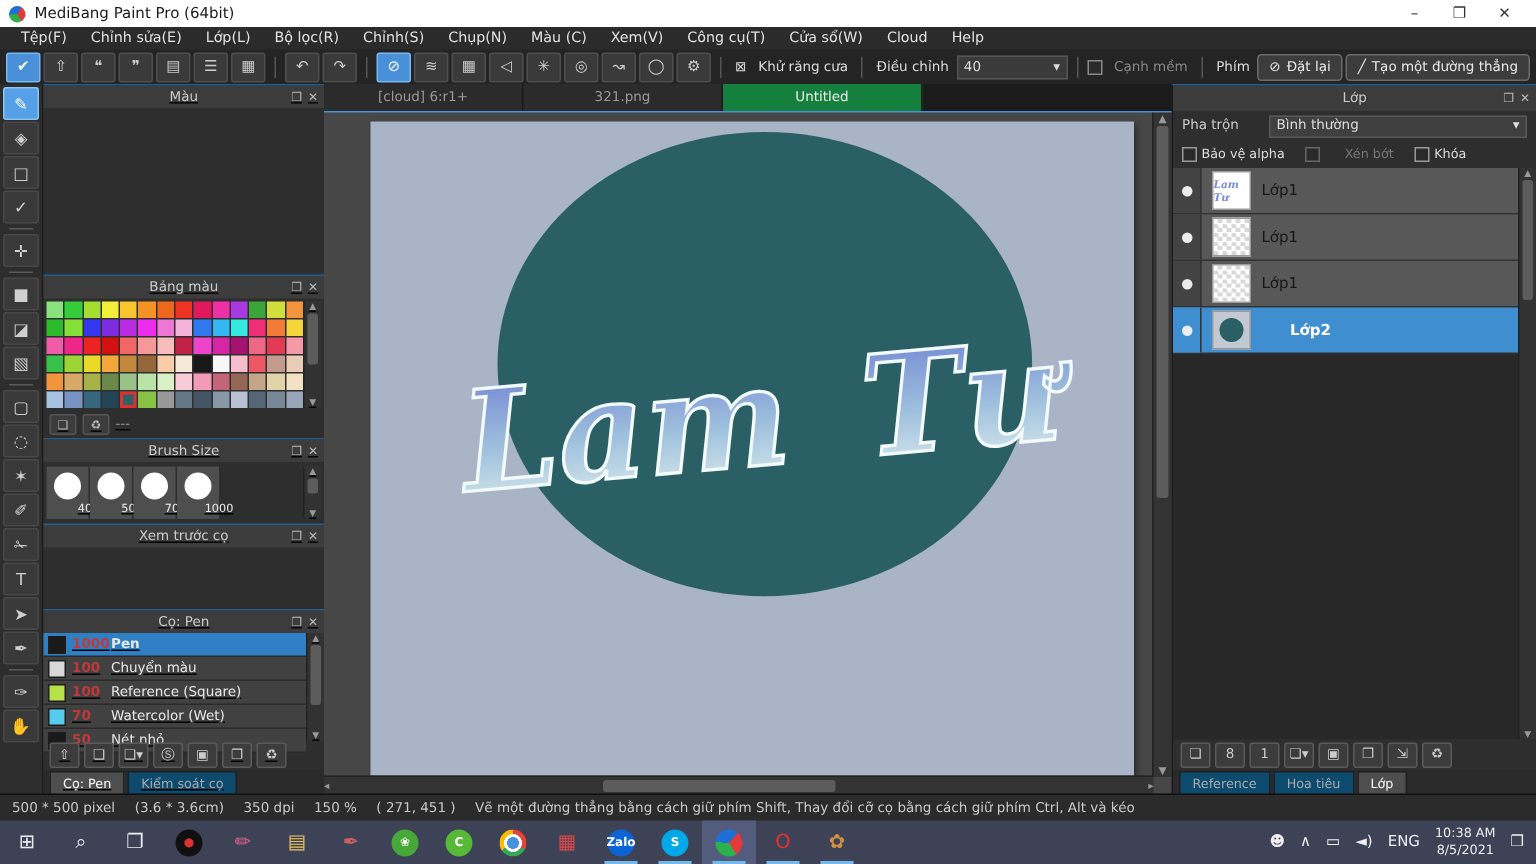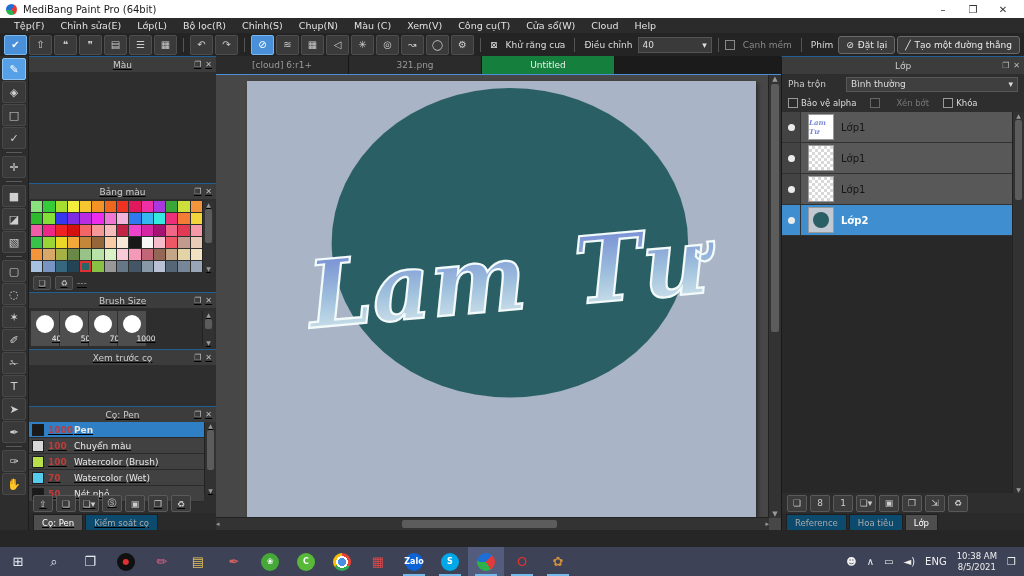--- a/index.html
+++ b/index.html
@@ -169,21 +169,21 @@
   .lthumb{width:24px;height:24px;margin:0 7px;background:#fff;border:1px solid #9a9a9a;position:relative;
     overflow:hidden;display:flex;align-items:center;justify-content:center;flex:none;}
   .thumb-checker{background-image:conic-gradient(#d8d8d8 25%,#ffffff 0 50%,#d8d8d8 0 75%,#ffffff 0);
     background-size:6px 6px;}
   .thumb-lettering{background:#fff;}
   .thumb-lettering .lthumb-text{font-size:7px;font-style:italic;font-weight:bold;color:#7a8bd8;
     font-family:"DejaVu Serif",serif;}
   .thumb-circle{background:#c3c9d3;}
   .lthumb .ldot-big{width:16px;height:16px;border-radius:50%;}
   .lname{font-size:10px;color:#161616;}
-  .lrow.selected .lname{color:#fff;font-weight:bold;}
+  .lrow.selected .lname{color:#fff;font-weight:bold;margin-left:19px;}
   .layer-btns{height:20px;display:flex;align-items:center;gap:3px;padding:0 5px;flex:none;}
   .layer-tabs{height:17px;display:flex;align-items:flex-end;padding-left:4px;gap:2px;background:#2a2a2a;flex:none;}
 
   
   .statusbar{position:absolute;left:0;right:0;bottom:29px;height:17px;background:#2b2b2b;
     border-top:1px solid #111;display:flex;align-items:center;gap:13px;padding:0 8px;
     font-size:9px;color:#c9c9c9;white-space:nowrap;overflow:hidden;}
 
   
   .taskbar{position:absolute;left:0;right:0;bottom:0;height:29px;background:#3d4256;display:flex;
@@ -484,21 +484,21 @@
                 <span class="brush-name">Pen</span>
               </div>
               <div class="brush-row">
                 <span class="brush-swatch" style="background: rgb(216, 216, 216);"></span>
                 <span class="brush-size-num">100</span>
                 <span class="brush-name">Chuyển màu</span>
               </div>
               <div class="brush-row">
                 <span class="brush-swatch" style="background: rgb(184, 224, 72);"></span>
                 <span class="brush-size-num">100</span>
-                <span class="brush-name">Watercolor (Brush)</span>
+                <span class="brush-name">Reference (Square)</span>
               </div>
               <div class="brush-row">
                 <span class="brush-swatch" style="background: rgb(85, 204, 238);"></span>
                 <span class="brush-size-num">70</span>
                 <span class="brush-name">Watercolor (Wet)</span>
               </div>
               <div class="brush-row">
                 <span class="brush-swatch" style="background: rgb(26, 26, 26);"></span>
                 <span class="brush-size-num">50</span>
                 <span class="brush-name">Nét nhỏ</span>
@@ -651,20 +651,28 @@
           <span class="sm-btn">♻</span>
       </div>
       <div class="layer-tabs">
         <span class="btab">Reference</span>
           <span class="btab">Hoa tiêu</span>
           <span class="btab active">Lớp</span>
       </div>
     </div>
   </div>
 
+  <div class="statusbar">
+    <span>500 * 500 pixel</span>
+      <span>(3.6 * 3.6cm)</span>
+      <span>350 dpi</span>
+      <span>150 %</span>
+      <span>( 271, 451 )</span>
+      <span>Vẽ một đường thẳng bằng cách giữ phím Shift, Thay đổi cỡ cọ bằng cách giữ phím Ctrl, Alt và kéo</span>
+  </div>
 
   <div class="taskbar">
     <span class="tb-app kind-flat">
         <span class="tb-glyph" style="color: rgb(232, 234, 242);">⊞</span>
       </span>
       <span class="tb-app kind-flat">
         <span class="tb-glyph" style="color: rgb(232, 234, 242);">⌕</span>
       </span>
       <span class="tb-app kind-flat">
         <span class="tb-glyph" style="color: rgb(232, 234, 242);">❐</span>

